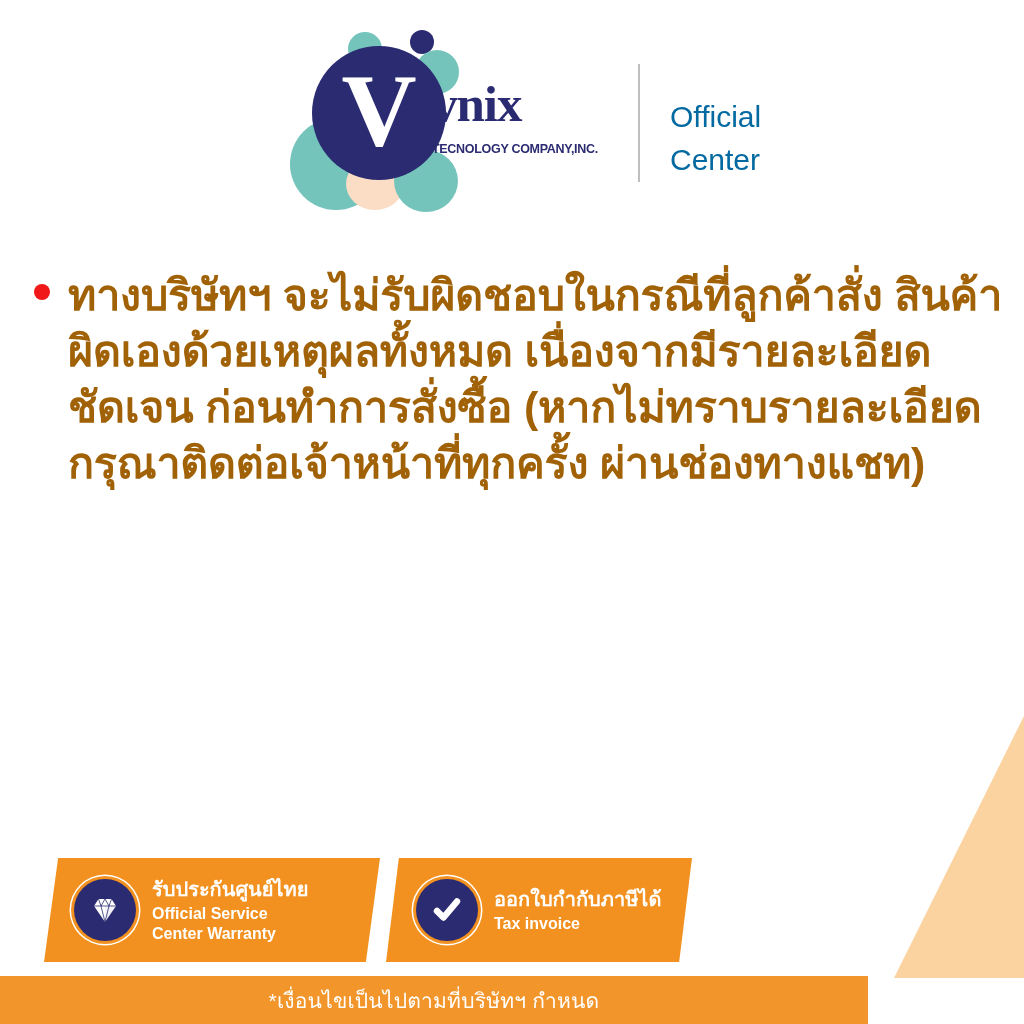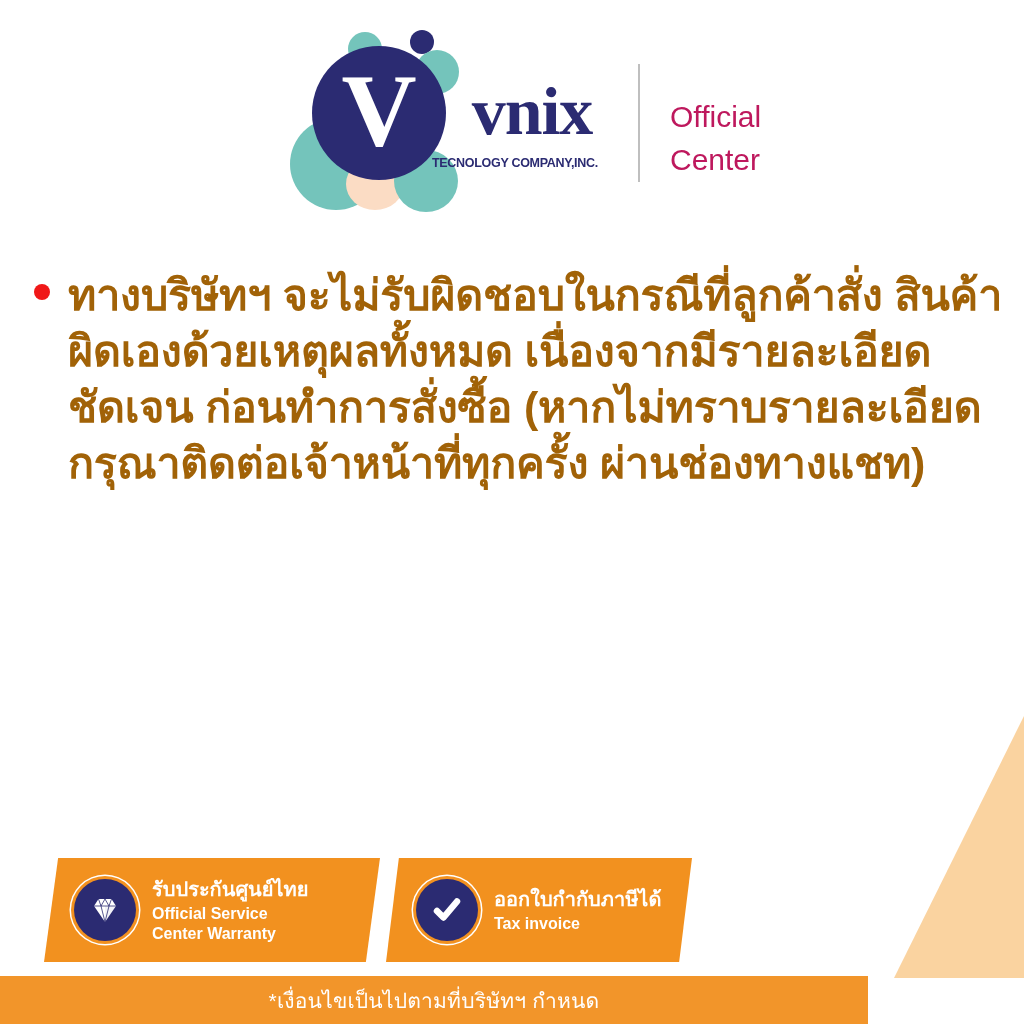--- a/index.html
+++ b/index.html
@@ -82,25 +82,24 @@
   .wordmark {
     position: absolute;
     left: 170px;
     top: 62px;
     width: 200px;
     text-align: left;
   }
   .wordmark-main {
     font-family: "Liberation Serif", "DejaVu Serif", serif;
     font-weight: bold;
-    font-size: 68px;
+    font-size: 51px;
     line-height: 0.82;
     color: #2b2b72;
     letter-spacing: -1px;
-    text-align: center;
   }
   .wordmark-sub {
     font-family: "Liberation Sans", "DejaVu Sans", sans-serif;
     font-weight: bold;
     font-size: 12.5px;
     color: #2b2b72;
     letter-spacing: -0.3px;
     margin-top: 16px;
   }
   .divider {
@@ -108,21 +107,21 @@
     left: 638px;
     top: 64px;
     width: 2px;
     height: 118px;
     background: #bfbfbf;
   }
   .official-store {
     position: absolute;
     left: 670px;
     top: 96px;
-    color: #be185d;
+    color: #0369a1;
     font-size: 30px;
     line-height: 1.42;
     font-weight: 400;
   }
 
   
   .body-block {
     position: absolute;
     left: 26px;
     top: 268px;

